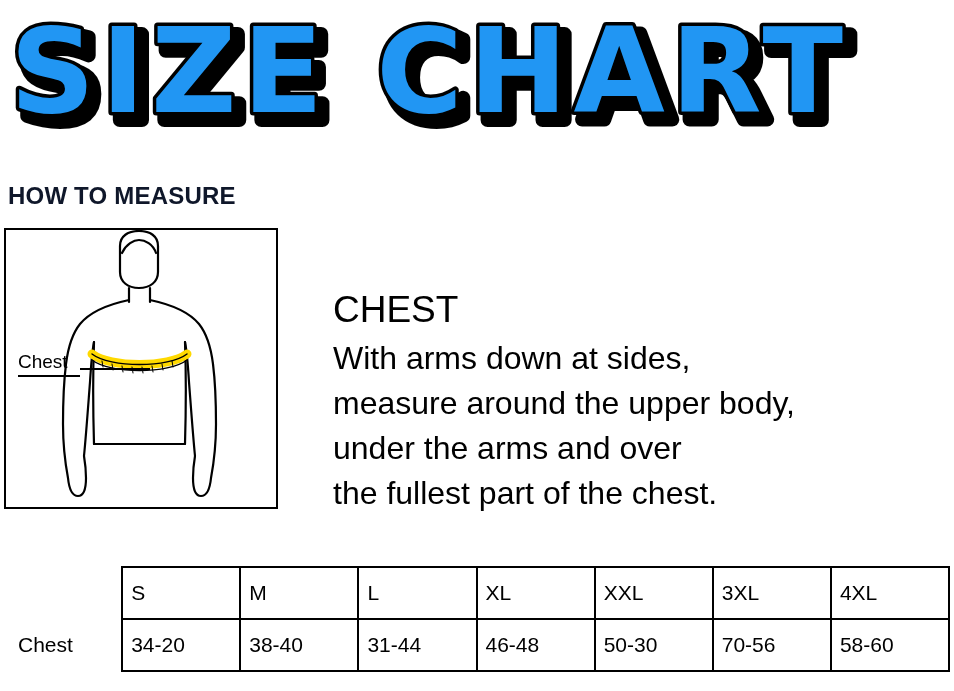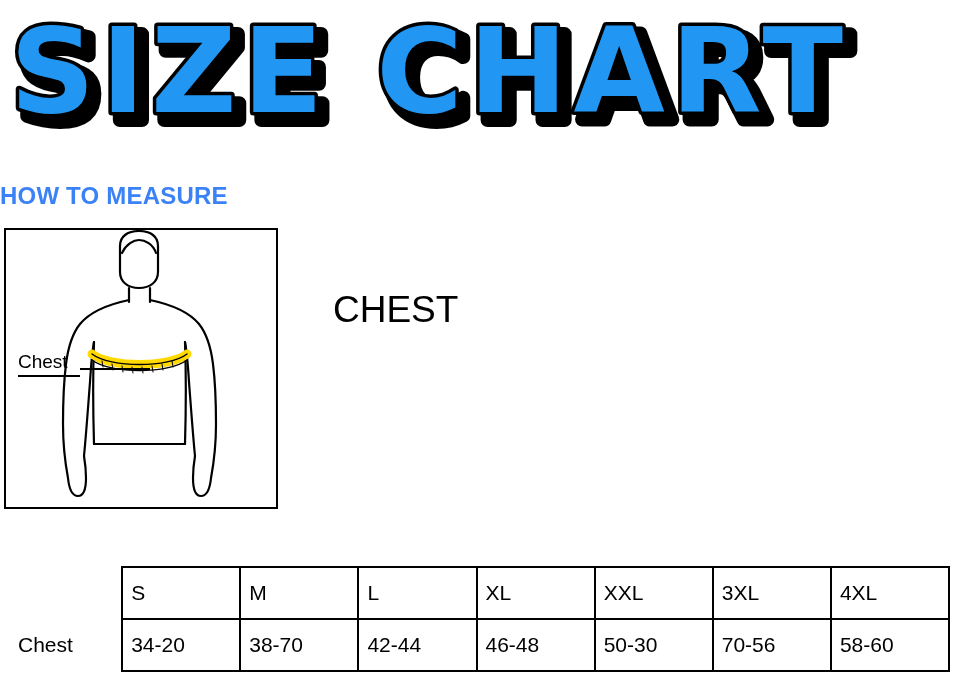--- a/index.html
+++ b/index.html
@@ -30,27 +30,27 @@
   .title-text {
     font-family: "DejaVu Sans", sans-serif;
     font-weight: bold;
     font-size: 118px;
     letter-spacing: 6px;
   }
 
   
   .how-to {
     position: absolute;
-    left: 0;
+    left: 8px;
     top: 182px;
     font-family: "Liberation Sans", sans-serif;
     font-weight: bold;
     font-size: 24px;
     letter-spacing: 0.2px;
-    color: #3b82f6;
+    color: #0f172a;
   }
 
   
   .figure-box {
     position: absolute;
     left: 4px;
     top: 228px;
     width: 274px;
     height: 281px;
     border: 2px solid #000;
@@ -202,40 +202,44 @@
     </g>
   </svg>
 </div>
 
 <div class="chest-label">Chest</div>
 <div class="chest-underline"></div>
 <div class="chest-leader"></div>
 
 <div class="desc">
   <div class="desc-title">CHEST</div>
+  <div class="desc-body">With arms down at sides,
+measure around the upper body,
+under the arms and over
+the fullest part of the chest.</div>
 </div>
 
 <div class="table-wrap">
   <table class="size-table">
     <tbody>
       <tr>
         <td class="corner"></td>
         <td>S</td>
         <td>M</td>
         <td>L</td>
         <td>XL</td>
         <td>XXL</td>
         <td>3XL</td>
         <td>4XL</td>
       </tr>
       <tr>
         <td class="rowhead">Chest</td>
         <td>34-20</td>
-        <td>38-70</td>
-        <td>42-44</td>
+        <td>38-40</td>
+        <td>31-44</td>
         <td>46-48</td>
         <td>50-30</td>
         <td>70-56</td>
         <td>58-60</td>
       </tr>
     </tbody>
   </table>
 </div>
 
 </body></html>

